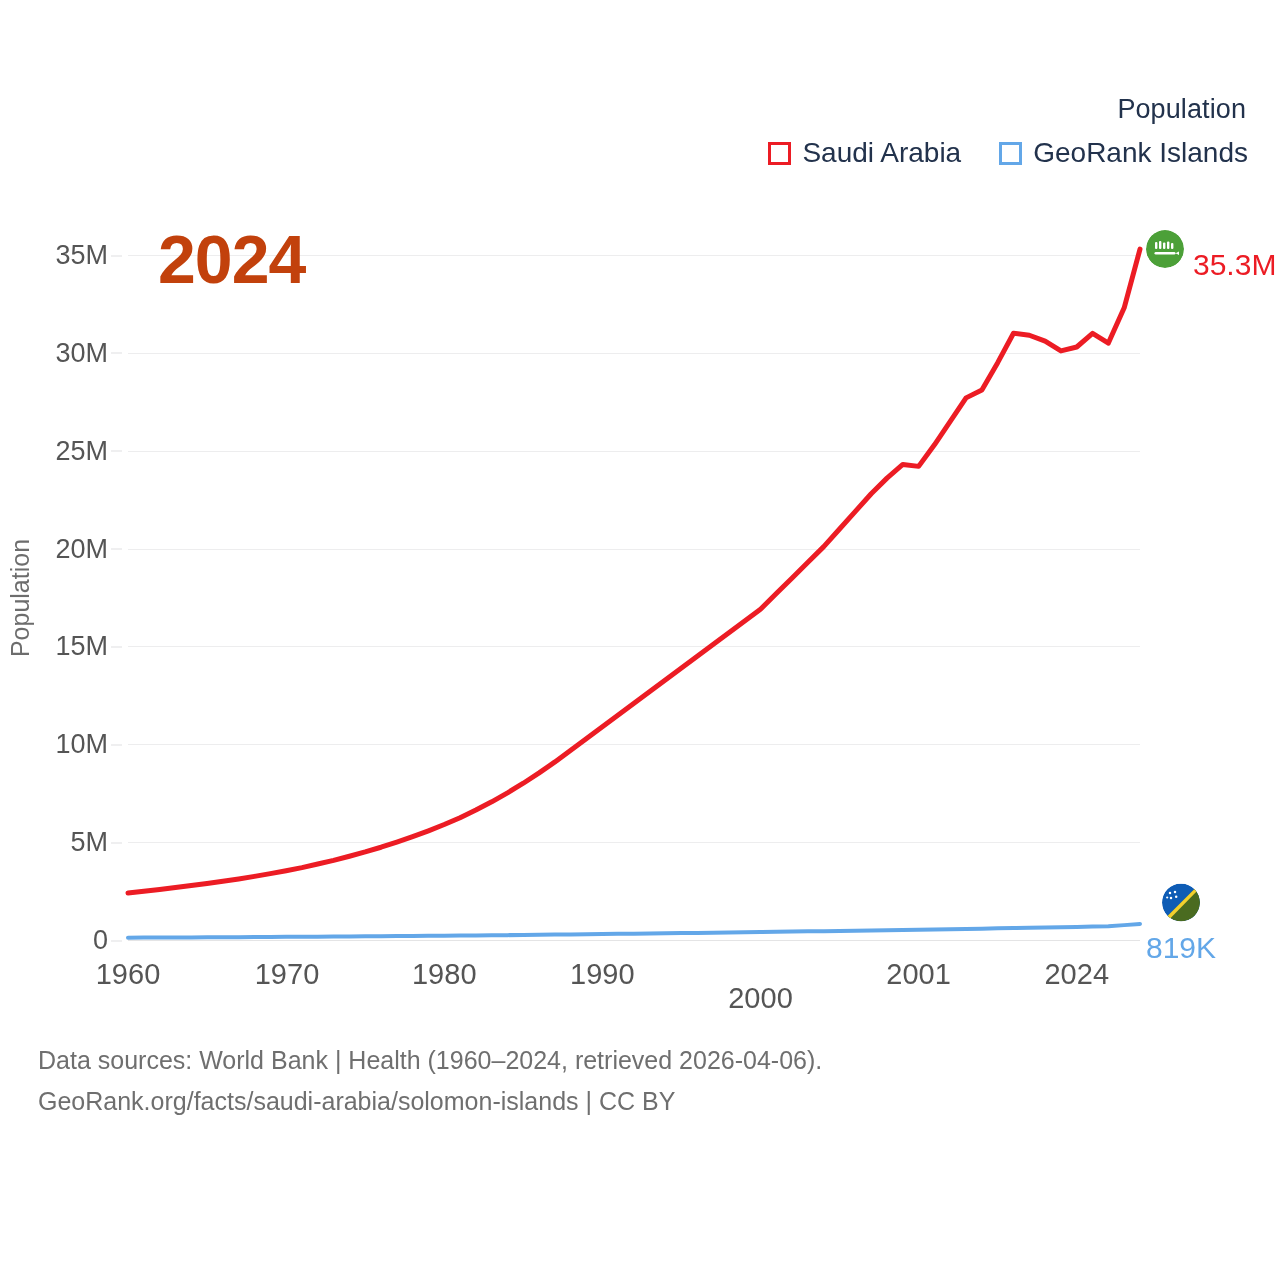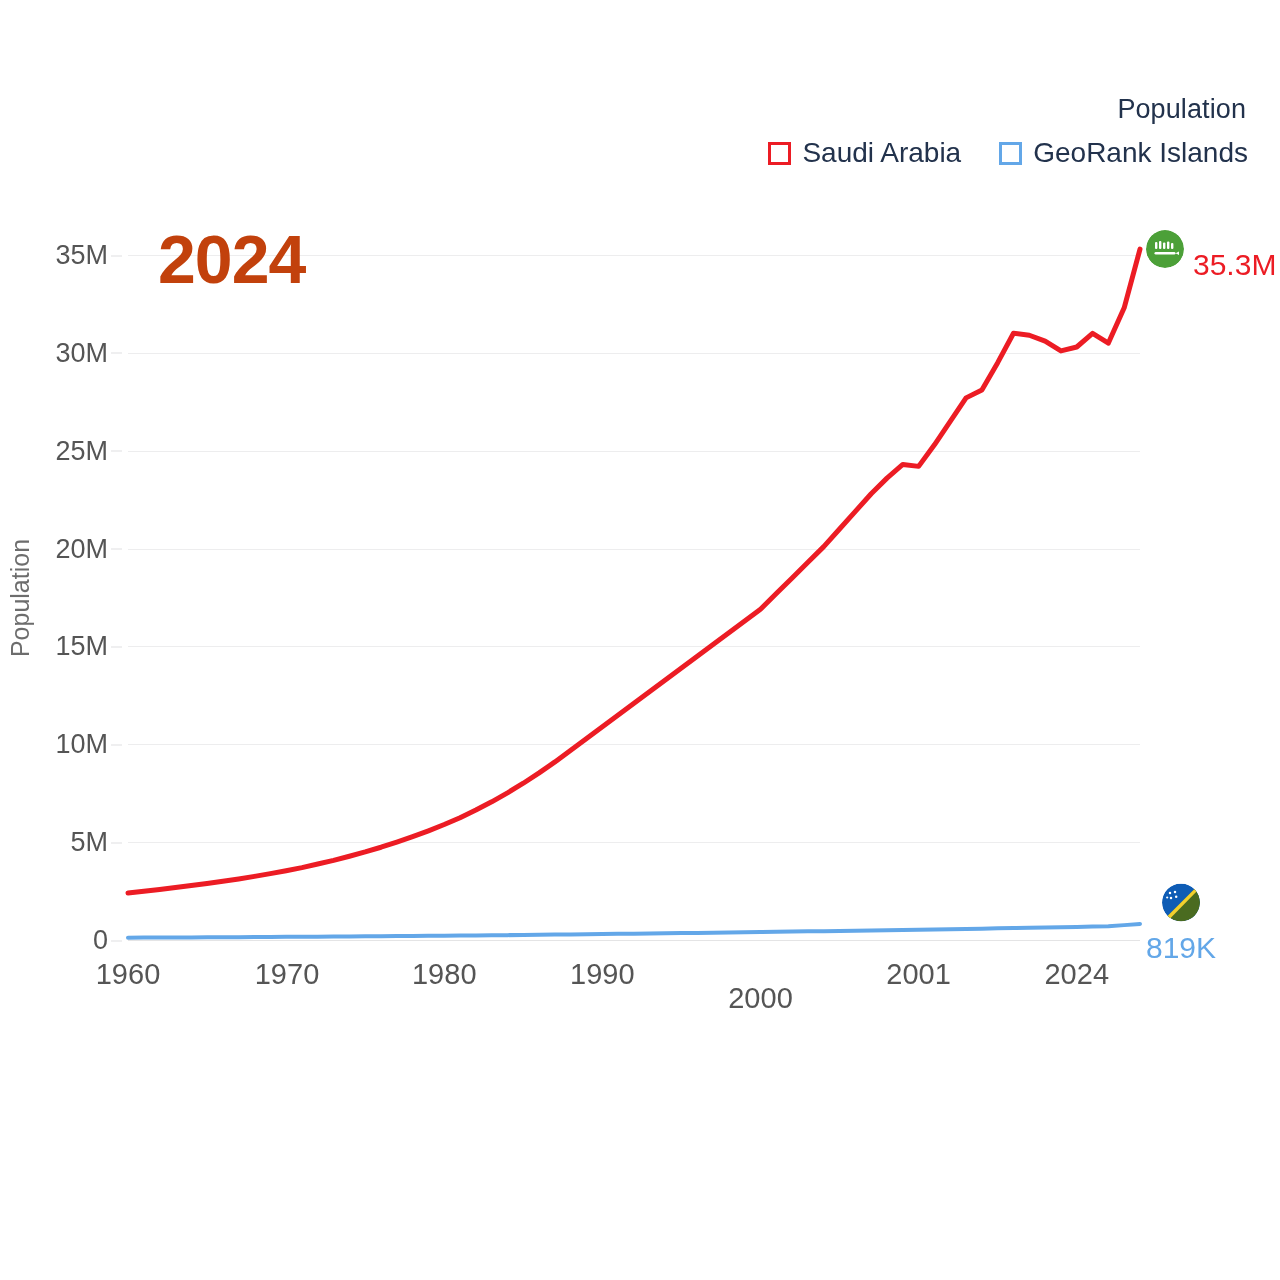--- a/index.html
+++ b/index.html
@@ -270,14 +270,18 @@
               <circle cx="5.2" cy="14" r="1.1"></circle>
             </g>
           </g>
         </svg>
       </span>
       <span class="end-value blue">819K</span>
     </div>
 
   </div>
 
+  <div class="footer">
+    <div>Data sources: World Bank | Health (1960–2024, retrieved 2026-04-06).</div>
+    <div>GeoRank.org/facts/saudi-arabia/solomon-islands | CC BY</div>
+  </div>
 
 </div>
 
 </body></html>

